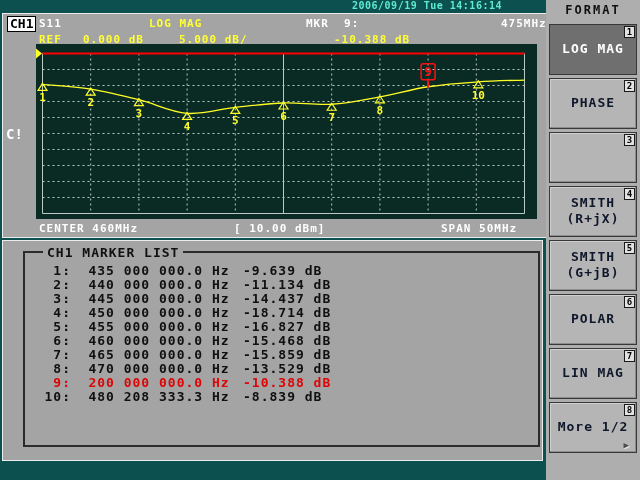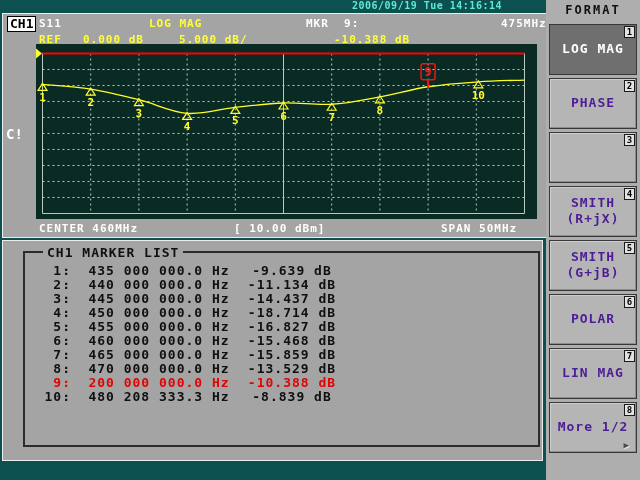--- a/index.html
+++ b/index.html
@@ -44,41 +44,41 @@
   }
   .mk-title {
     position:absolute; left:18px; top:-8px; background:#a4a4a4;
     padding:0 4px; font-size:13px; letter-spacing:1px; color:#101010; white-space:pre;
   }
   .mk-rows { position:absolute; left:10px; top:11px; right:6px; }
   .mk-row { display:flex; height:14px; font-size:13px; letter-spacing:1px; color:#101010; line-height:14px; }
   .mk-row.active { color:#dd0505; }
   .mk-n { width:36px; text-align:right; white-space:pre; }
   .mk-f { width:164px; text-align:center; white-space:pre; margin-left:6px; }
-  .mk-v { width:98px; text-align:center; white-space:pre; margin-left:2px; }
+  .mk-v { width:98px; text-align:left; white-space:pre; margin-left:2px; }
   
   .sidebar {
     position:absolute; left:546px; top:0; width:94px; height:480px;
     background:#aeaeae;
   }
   .menu-title {
     text-align:center; padding-top:3px; height:24px;
     font-size:12px; letter-spacing:2px; color:#101010;
   }
   .menu-btn {
     position:relative; margin:0 3px 3px 3px; height:51px;
     background:#b5b5b5; border:1px solid #383838;
     box-shadow:inset -1px -1px 0 #8d8d8d, inset 1px 1px 0 #cfcfcf;
     cursor:pointer;
   }
   .menu-btn.selected { background:#6f6f6f; box-shadow:none; }
   .menu-btn.selected .btn-label { color:#ffffff; }
   .btn-label {
     position:absolute; left:0; right:0; top:50%; transform:translateY(-54%);
-    text-align:center; font-size:13px; letter-spacing:1px; color:#4c1d95;
+    text-align:center; font-size:13px; letter-spacing:1px; color:#0f172a;
     white-space:pre-line; line-height:16px;
   }
   .btn-key {
     position:absolute; top:1px; right:1px; width:11px; height:12px;
     background:#e2e2e2; border:1px solid #1a1a1a;
     font-size:9px; line-height:11px; text-align:center; color:#000; letter-spacing:0;
   }
   .btn-arrow {
     position:absolute; right:7px; bottom:2px; font-size:9px; color:#4a4a4a;
     text-shadow:1px 1px 0 #e8e8e8;

